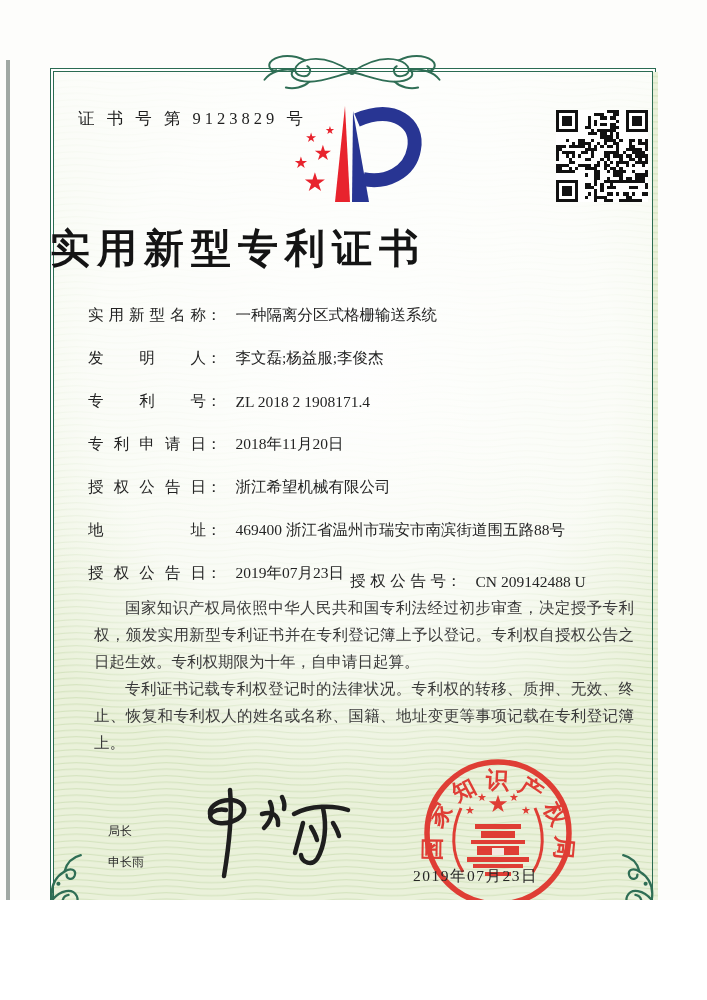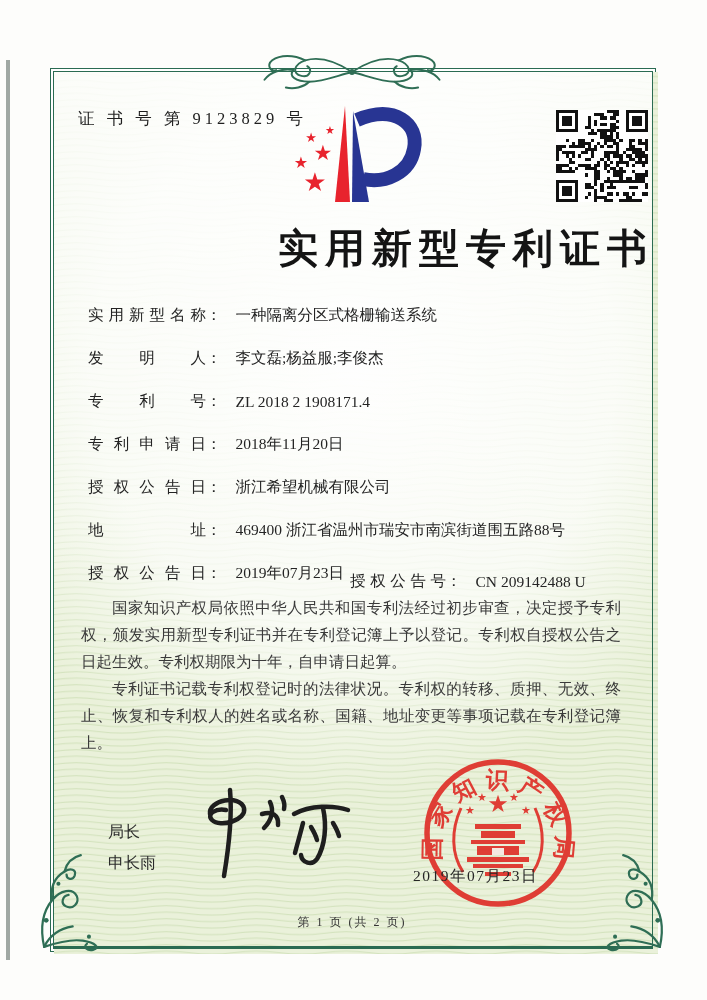--- a/index.html
+++ b/index.html
@@ -1,17 +1,17 @@
 <!DOCTYPE html>
 <html><head>
 <meta charset="utf-8">
 <style>
   html,body{margin:0;padding:0;background:#ffffff;}
   .page{
-    position:relative;width:707px;height:1000px;overflow:hidden;
+    position:relative;width:707px;height:900px;overflow:hidden;
     background:#fdfdfb;
     font-family:"Liberation Serif","DejaVu Serif",serif;
     color:#262626;
   }
   
   .scan-edge{position:absolute;left:6px;top:60px;width:4px;height:900px;background:#44544b;opacity:.5;}
 
   
   .frame{position:absolute;left:50px;top:68px;width:604px;height:882px;border:1.5px solid #2a6b52;background:#fff;}
   .frame-inner{position:absolute;inset:2px;border:1.5px solid #2a6b52;border-bottom-width:3px;z-index:1;pointer-events:none;}
@@ -22,35 +22,35 @@
       radial-gradient(ellipse 80% 55% at 50% 34%, rgba(255,255,255,.95), rgba(255,255,255,.7) 55%, rgba(255,255,255,0) 88%);
   }
 
   .content{position:absolute;inset:0;z-index:2;}
 
   .certno{position:absolute;left:78px;top:108px;font-size:16.5px;letter-spacing:4px;color:#1f1f1f;}
 
   .logo{position:absolute;left:283px;top:98px;width:172px;height:118px;}
   .qr{position:absolute;left:556px;top:110px;width:92px;height:92px;}
 
-  .title{position:absolute;left:50px;width:604px;top:221px;text-align:right;
+  .title{position:absolute;left:50px;width:604px;top:221px;text-align:left;
     font-size:40px;font-weight:700;letter-spacing:7px;color:#141414;}
 
   .fields{position:absolute;left:88px;top:294px;width:540px;font-size:15.5px;color:#242424;}
   .frow{height:43px;display:flex;align-items:center;position:relative;}
   .flabel{display:inline-block;width:118px;text-align:justify;text-align-last:justify;}
   .fcolon{margin-right:14px;}
   .grant2{position:absolute;left:262px;top:8px;height:43px;display:flex;align-items:center;}
   .flabel2{display:inline-block;width:96px;text-align:justify;text-align-last:justify;}
 
-  .body-text{position:absolute;left:81px;top:594px;width:540px;font-size:15.5px;line-height:27px;
+  .body-text{position:absolute;left:94px;top:594px;width:540px;font-size:15.5px;line-height:27px;
     text-align:justify;color:#3a3a3a;}
   .body-text p{margin:0;text-indent:2em;}
 
-  .director{position:absolute;left:108px;top:816px;font-size:16px;line-height:31px;color:#2a2a2a;}
+  .director{position:absolute;left:108px;top:816px;font-size:12px;line-height:31px;color:#2a2a2a;}
   .signature{position:absolute;left:182px;top:784px;width:180px;height:98px;}
 
   .seal{position:absolute;left:403px;top:740px;width:190px;height:190px;opacity:.92;}
   .seal-date{position:absolute;left:413px;top:866px;font-size:15.5px;letter-spacing:1.5px;color:#262626;z-index:4;}
 
   .footer{position:absolute;left:50px;width:604px;top:914px;text-align:center;
     font-size:12px;letter-spacing:2px;color:#333;}
 
   .orn{position:absolute;z-index:3;pointer-events:none;}
   .orn-top{left:245px;top:50px;width:214px;height:44px;}

